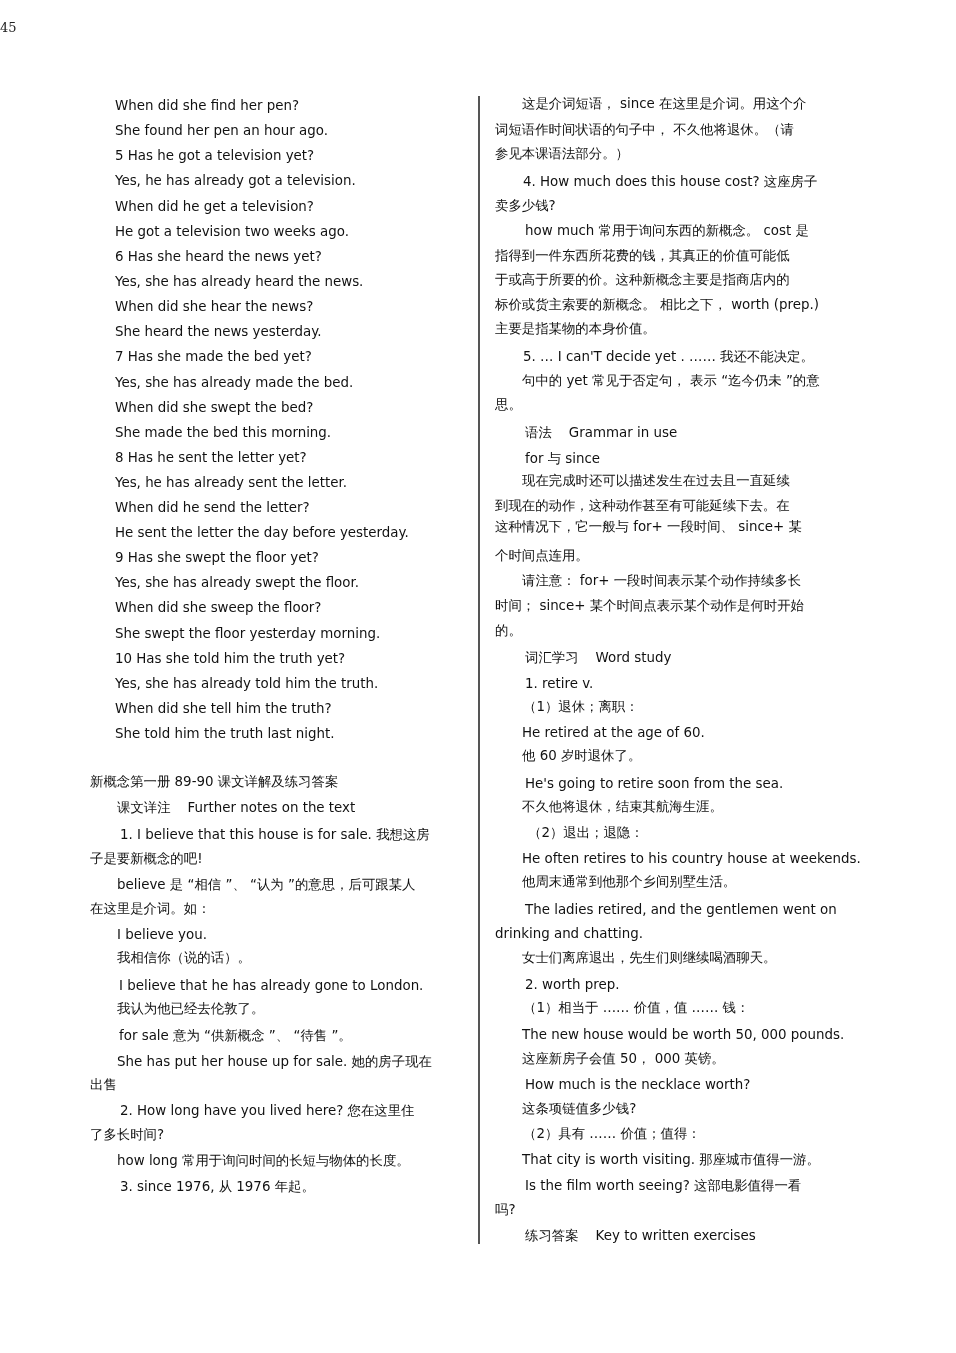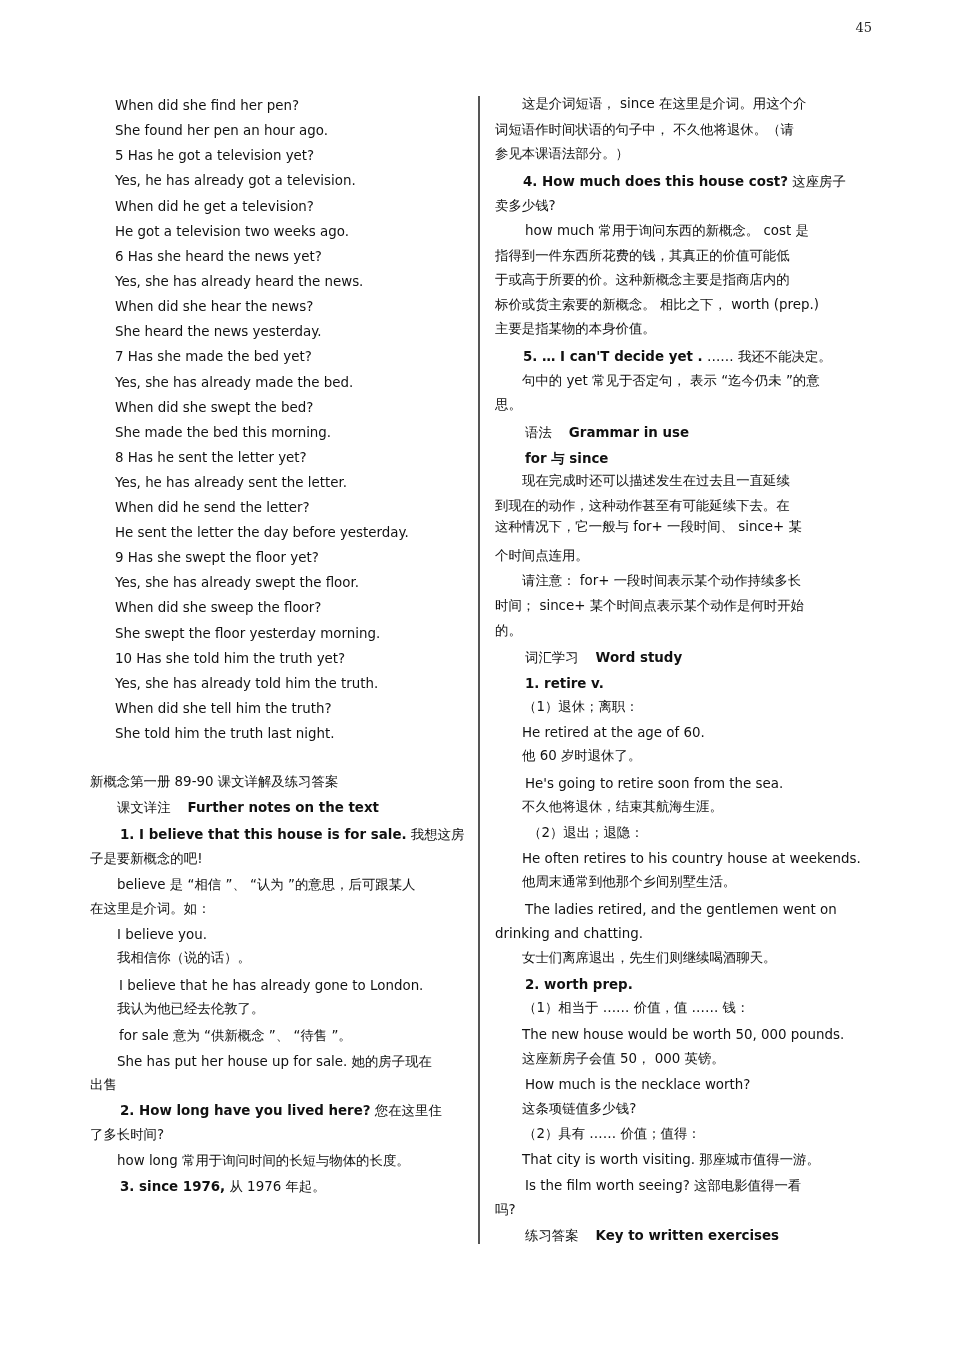--- a/index.html
+++ b/index.html
@@ -1,25 +1,25 @@
 <!DOCTYPE html>
 <html><head>
 <meta charset="utf-8">
 <style>
   html, body { margin:0; padding:0; background:#ffffff; }
   body { width:956px; height:1353px; position:relative; overflow:hidden;
          font-family:"DejaVu Sans","Liberation Sans",sans-serif; color:#111; }
-  .page-num { position:absolute; left:0; width:872px; top:20px; text-align:right;
+  .page-num { position:absolute; left:0; width:872px; top:20px; text-align:left;
               font-family:"DejaVu Serif","Liberation Serif",serif; font-size:13px; color:#222; }
   .divider { position:absolute; left:478px; top:96px; width:2px; height:1148px; background:#555; }
   .col { position:absolute; }
   .col-left { left:90px; top:96px; width:372px; }
   .col-right { left:495px; top:92px; width:372px; }
   .ln { position:absolute; white-space:nowrap; font-size:13.4px; line-height:20px; }
-  .b { font-weight:bold; }
+  .b { font-weight:normal; }
 </style>
 </head>
 <body>
 
 <div class="page-num">45</div>
 <div class="divider"></div>
 
 <div class="col col-left">
   <div class="ln" style="left:25px;top:0px">When did she find her pen?</div>
   <div class="ln" style="left:25px;top:25px">She found her pen an hour ago.</div>

